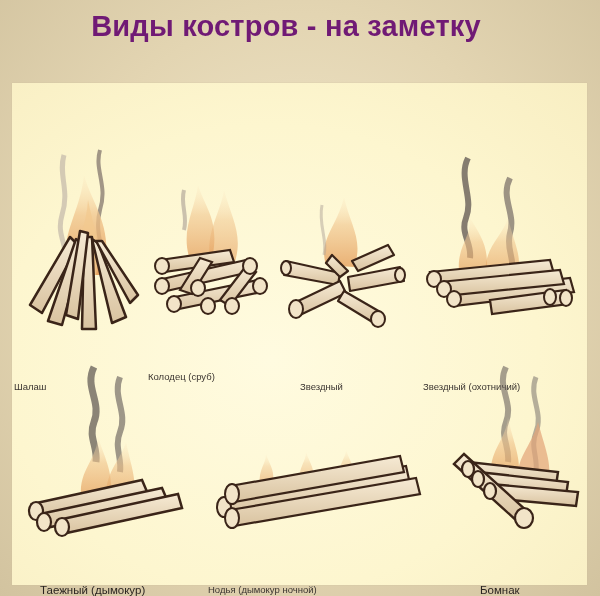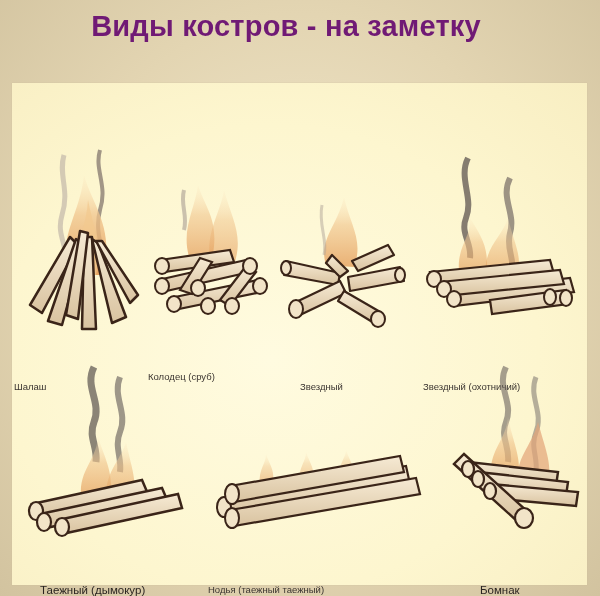--- a/index.html
+++ b/index.html
@@ -157,21 +157,21 @@
       <path d="M20 36 L190 6 L194 22 L24 52 Z"></path>
       <path d="M20 60 L206 28 L210 44 L24 76 Z"></path>
     </g>
     <g stroke="#3a2418" stroke-width="2" fill="#f2e4c8">
       <ellipse cx="14" cy="57" rx="7" ry="10"></ellipse>
       <ellipse cx="22" cy="44" rx="7" ry="10"></ellipse>
       <ellipse cx="22" cy="68" rx="7" ry="10"></ellipse>
     </g>
   </svg>
 </div>
-<div class="lbl" style="left:208px;top:540px;">Нодья (таежный таежный)</div>
+<div class="lbl" style="left:208px;top:540px;">Нодья (дымокур ночной)</div>
 
 <div class="fire" style="left:448px;top:362px;width:135px;height:175px;">
   <svg width="135" height="175" viewBox="0 0 135 175">
     <path d="M58 5 C48 25 66 40 58 60 C52 75 62 85 60 100" stroke="#6a625e" stroke-width="6" fill="none" opacity="0.6"></path>
     <path d="M88 15 C80 35 96 50 88 70 C82 85 90 95 88 110" stroke="#7a726e" stroke-width="5" fill="none" opacity="0.55"></path>
     <path d="M44 120 C38 90 58 80 60 55 C66 85 74 95 70 120 Z" fill="url(#flameG)" opacity="0.85"></path>
     <path d="M70 125 C66 95 84 85 90 60 C98 90 106 105 98 125 Z" fill="#e3a478" opacity="0.7"></path>
     <g stroke="#3a2418" stroke-width="2.4" fill="url(#logG)">
       <path d="M20 100 L110 110 L108 124 L18 114 Z"></path>
       <path d="M30 110 L120 120 L118 134 L28 124 Z"></path>

